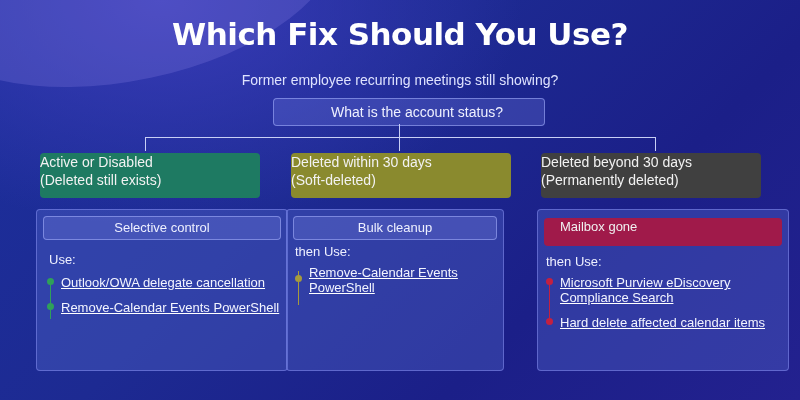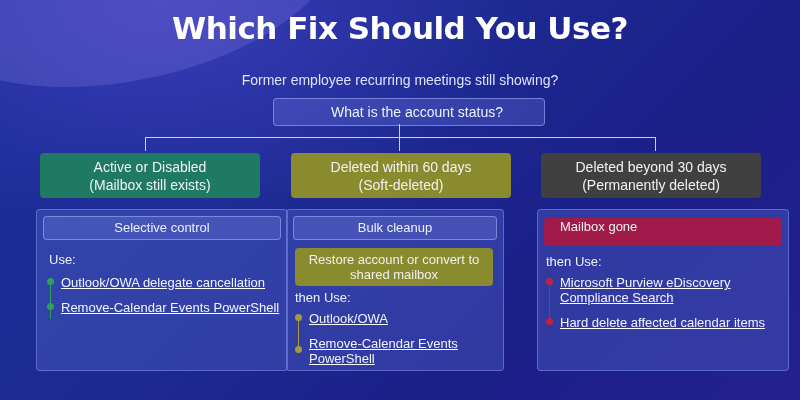--- a/index.html
+++ b/index.html
@@ -5,29 +5,29 @@
   html, body { margin:0; padding:0; }
   body {
     width:800px; height:400px; overflow:hidden; position:relative;
     background: radial-gradient(ellipse at 20% 0%, #3a3cb8 0%, rgba(0,0,0,0) 40%),
                 linear-gradient(135deg, #1c2f9c 0%, #1d2a92 40%, #1b1f88 70%, #23218f 100%);
     font-family: "Liberation Sans", "DejaVu Sans", sans-serif;
     color:#fff;
   }
   .swoosh { position:absolute; left:-80px; top:-120px; width:420px; height:200px; border-radius:50%;
     background: rgba(140,130,230,0.25); transform: rotate(-12deg); }
-  .title { position:absolute; top:10px; left:0; width:800px; text-align:center;
+  .title { position:absolute; top:16px; left:0; width:800px; text-align:center;
     font-family:"DejaVu Sans", sans-serif; font-weight:bold; font-size:31px; letter-spacing:-0.5px; }
   .question { position:absolute; top:72px; left:0; width:800px; text-align:center; font-size:14px; color:#dfe3ff; }
   .status-box { position:absolute; left:273px; top:98px; width:254px; height:26px; border-radius:4px;
     border:1px solid rgba(170,180,255,0.55); background: rgba(120,130,230,0.28);
     text-align:center; line-height:26px; font-size:14px; color:#eef0ff;padding-left:16px; }
   .line { position:absolute; background:#c8cff5; }
-  .cat { position:absolute; top:153px; width:220px; height:45px; border-radius:4px; text-align:center;
-    font-size:14px; line-height:18px; padding-top:5px; box-sizing:border-box; color:#f2f2f2; }
+  .cat { position:absolute; top:153px; width:220px; height:45px; border-radius:4px; text-align:left;
+    font-size:14px; line-height:18px; box-sizing:border-box; color:#f2f2f2; }
   .panel { position:absolute; top:209px; width:252px; height:162px; border-radius:4px;
     border:1px solid rgba(150,160,255,0.45); background: rgba(90,110,210,0.35); box-sizing:border-box; }
   .panel-head { margin:6px 6px 0 6px; height:22px; border-radius:4px; border:1px solid rgba(170,180,255,0.55);
     background: rgba(130,140,230,0.25); text-align:center; line-height:22px; font-size:13px; color:#eef0ff; }
   .callout { margin:8px 6px 0 6px; border-radius:4px; font-size:13px; color:#f0f0f0; }
   .use-label { font-size:13px; color:#eef0ff; margin:12px 0 0 12px; }
   .list { position:relative; margin:8px 0 0 12px;text-decoration:underline; }
   .item { position:relative; padding-left:12px; font-size:13px; line-height:15px; margin-bottom:10px; color:#f2f4ff; }
   .dot { position:absolute; left:-2px; top:3px; width:7px; height:7px; border-radius:50%; }
   .vline { position:absolute; left:1px; width:1px; }
@@ -42,52 +42,47 @@
 <div class="status-box">What is the account status?</div>
 
 <div class="line" style="left:399px; top:124px; width:1px; height:13px;"></div>
 <div class="line" style="left:145px; top:137px; width:510px; height:1px;"></div>
 <div class="line" style="left:145px; top:137px; width:1px; height:14px;"></div>
 <div class="line" style="left:399px; top:137px; width:1px; height:14px;"></div>
 <div class="line" style="left:655px; top:137px; width:1px; height:14px;"></div>
 
 <div class="cat" style="left:40px; background:#1e7a62;">
   <div>Active or Disabled</div>
-  <div>(Mailbox still exists)</div>
+  <div>(Deleted still exists)</div>
 </div>
 <div class="panel" style="left:36px;">
   <div class="panel-head">Selective control</div>
   <div class="use-label">Use:</div>
   <div class="list">
     <div class="vline" style="top:6px; height:38px; background:#2fa05a;"></div>
     <div class="item">
       <span class="dot" style="background:#2fa05a;"></span>
       <span>Outlook/OWA delegate cancellation</span>
     </div>
     <div class="item">
       <span class="dot" style="background:#2fa05a;"></span>
       <span>Remove-Calendar Events PowerShell</span>
     </div>
   </div>
 </div>
 
 <div class="cat" style="left:291px; background:#8a8a2e;">
-  <div>Deleted within 60 days</div>
+  <div>Deleted within 30 days</div>
   <div>(Soft-deleted)</div>
 </div>
 <div class="panel" style="left:286px; width:218px;">
   <div class="panel-head">Bulk cleanup</div>
-  <div class="callout" style="background:#8a8a2e; text-align:center; line-height:15px; padding:4px 8px; margin-left:8px; margin-right:10px;">Restore account or convert to shared mailbox</div>
   <div class="use-label" style="margin-top:4px; margin-left:8px;">then Use:</div>
   <div class="list" style="margin-left:10px; margin-top:6px;">
     <div class="vline" style="top:6px; height:34px; background:#a69a3c;"></div>
-    <div class="item">
-      <span class="dot" style="background:#a69a3c;"></span>
-      <span>Outlook/OWA</span>
-    </div>
     <div class="item">
       <span class="dot" style="background:#a69a3c; top:10px;"></span>
       <span>Remove-Calendar Events PowerShell</span>
     </div>
   </div>
 </div>
 
 <div class="cat" style="left:541px; background:#404040;">
   <div>Deleted beyond 30 days</div>
   <div>(Permanently deleted)</div>

